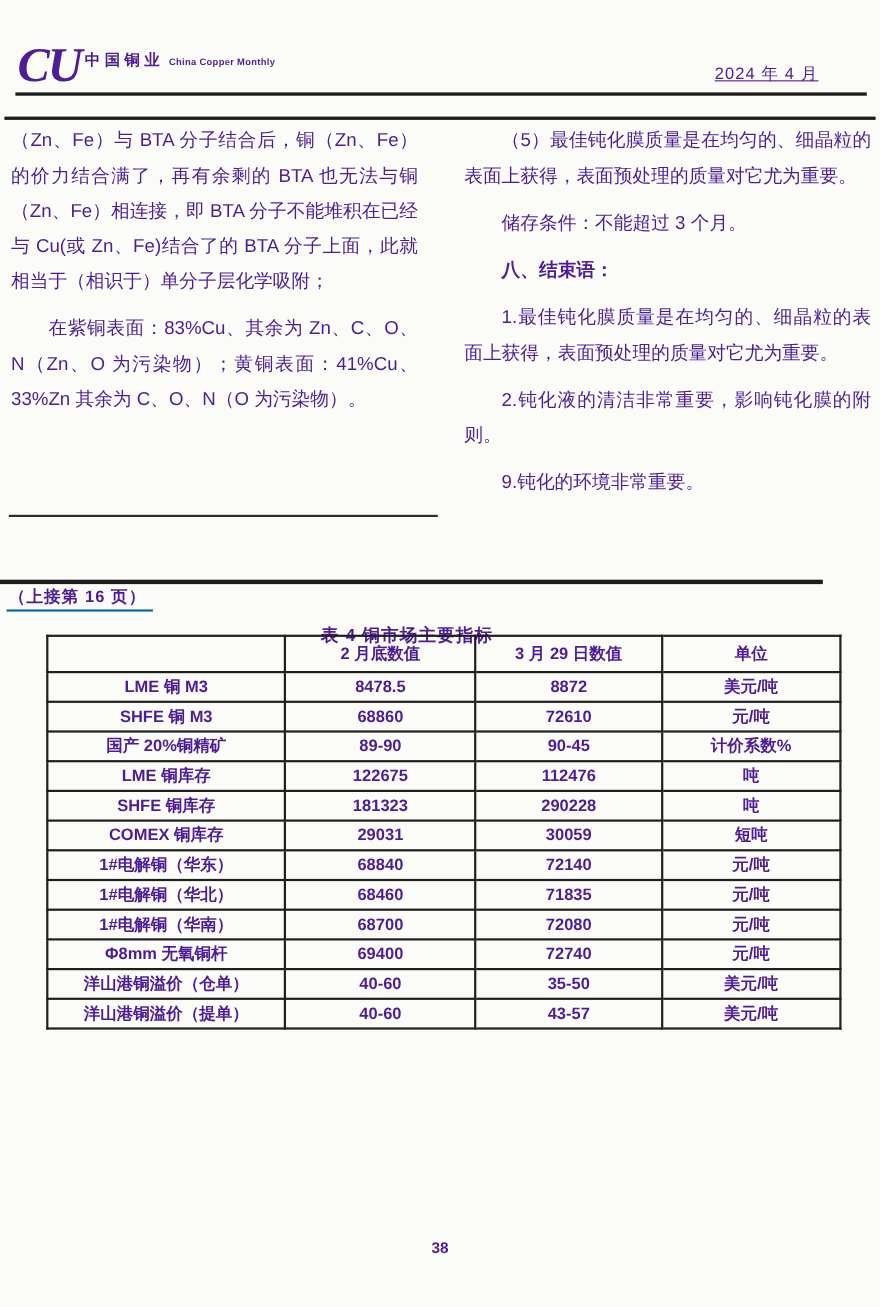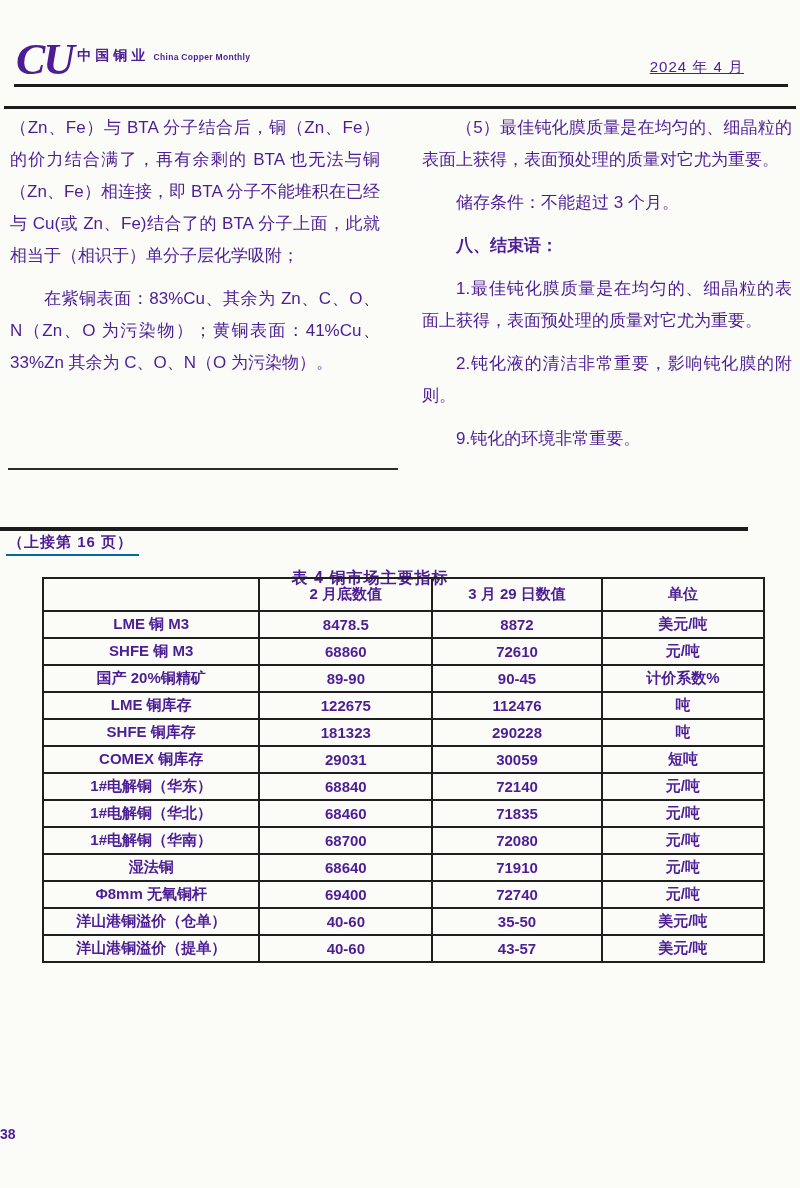--- a/index.html
+++ b/index.html
@@ -48,21 +48,21 @@
     border-collapse:collapse;table-layout:fixed;margin-left:32px;
   }
   table.market th,table.market td{
     border:2px solid #1f1f1f;text-align:center;vertical-align:middle;
     font-size:15px;font-weight:bold;padding:0 2px;overflow:hidden;white-space:nowrap;
   }
   table.market th{height:31px;}
   table.market td{height:25px;}
   col.c1{width:30%;}col.c2{width:24%;}col.c3{width:23.5%;}col.c4{width:22.5%;}
   
-  .page-number{position:absolute;left:0;top:1126px;width:100%;font-size:14px;font-weight:bold;}
+  .page-number{position:absolute;left:0;top:1126px;width:100%;text-align:center;font-size:14px;font-weight:bold;}
 </style>
 </head>
 <body>
 
 <div class="page">
 
   <div class="logo">
     <span class="logo-cu">CU</span>
     <span class="logo-text">
       <span class="logo-cn">中国铜业</span>
@@ -160,26 +160,20 @@
         <td>71835</td>
         <td>元/吨</td>
       </tr>
         <tr>
         <td>1#电解铜（华南）</td>
         <td>68700</td>
         <td>72080</td>
         <td>元/吨</td>
       </tr>
         <tr>
-        <td>湿法铜</td>
-        <td>68640</td>
-        <td>71910</td>
-        <td>元/吨</td>
-      </tr>
-        <tr>
         <td>Φ8mm 无氧铜杆</td>
         <td>69400</td>
         <td>72740</td>
         <td>元/吨</td>
       </tr>
         <tr>
         <td>洋山港铜溢价（仓单）</td>
         <td>40-60</td>
         <td>35-50</td>
         <td>美元/吨</td>

